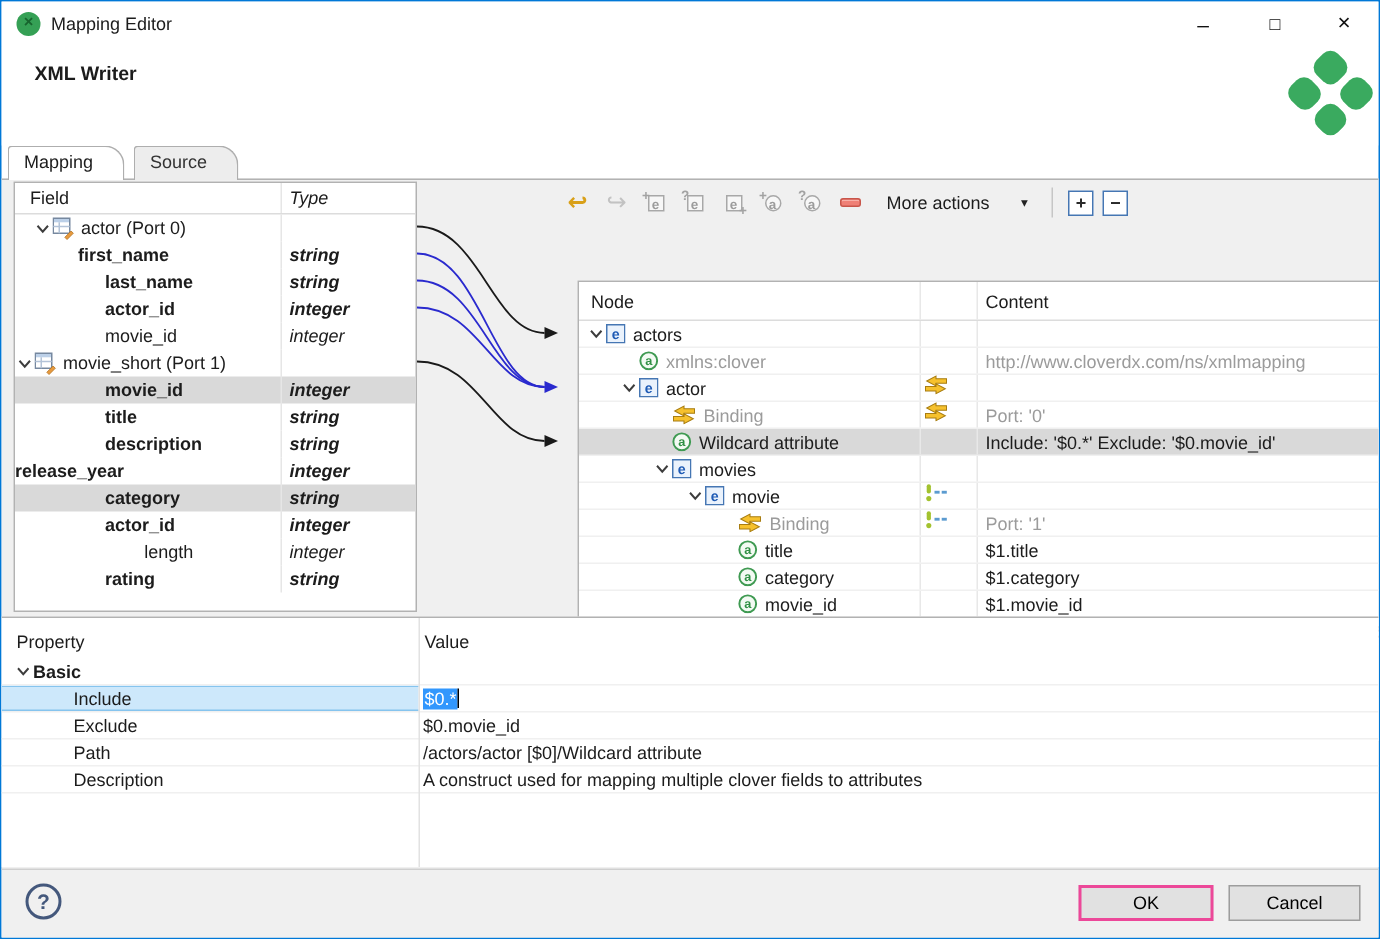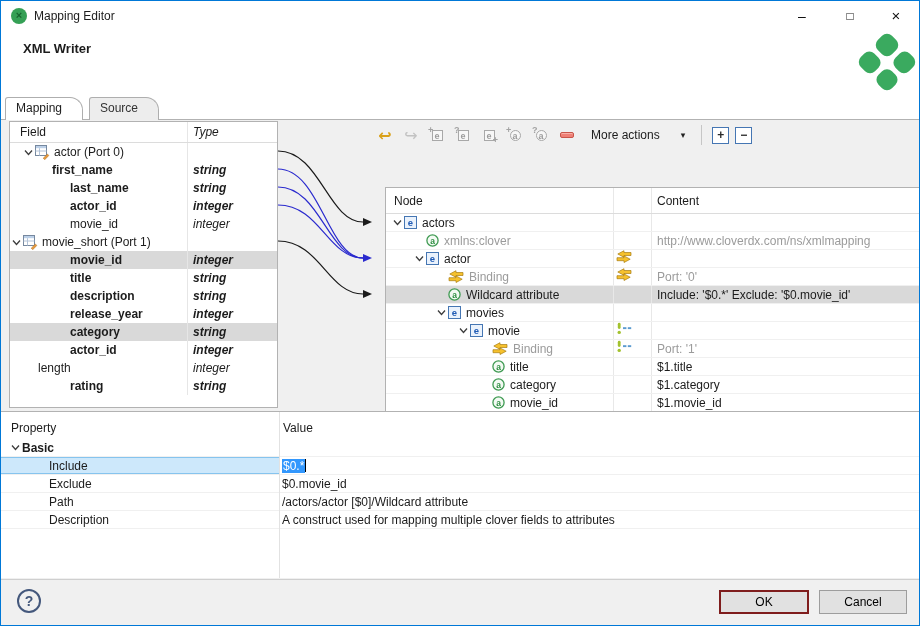--- a/index.html
+++ b/index.html
@@ -89,21 +89,21 @@
   .prow.item .pc1 { padding-left:48px; }
   .prow.selrow .pc1 { background:#cde8fb; box-shadow:inset 0 1px 0 #86c4ee, inset 0 -1px 0 #86c4ee; }
   .txtsel { background:#3297fd; color:#fff; padding:0 1px; }
   .caret { display:inline-block; width:1px; height:13px; background:#000; vertical-align:-2px; }
 
   
   .footer { position:absolute; left:0; top:578px; width:920px; height:47px; background:#f0f0f0; border-top:1px solid #cfcfcf; }
   .helpbtn { position:absolute; left:16px; top:9px; width:24px; height:24px; border:2px solid #44587c; border-radius:50%;
              color:#44587c; font-weight:bold; font-size:14px; text-align:center; line-height:20px; background:transparent; }
   .btn { position:absolute; top:10px; height:24px; font-family:inherit; font-size:12px; text-align:center; }
-  .btn.ok { left:718px; width:90px; background:#e1e1e1; border:2px solid #7f1d1d; }
+  .btn.ok { left:718px; width:90px; background:#e1e1e1; border:2px solid #ec4899; }
   .btn.cancel { left:818px; width:88px; background:#e1e1e1; border:1px solid #9d9d9d; }
 </style>
 </head>
 <body>
 
 <div class="window">
 
   <div class="titlebar">
     <div class="appicon">×</div>
     <div class="wtitle">Mapping Editor</div>
@@ -209,39 +209,39 @@
           </span>
           <span class="fc2">string</span>
         </div>
         <div class="frow b">
           <span class="fc1" style="padding-left: 60px;">
             <span>description</span>
           </span>
           <span class="fc2">string</span>
         </div>
         <div class="frow b">
-          <span class="fc1" style="padding-left: 60px;">
+          <span class="fc1" style="">
             <span>release_year</span>
           </span>
           <span class="fc2">integer</span>
         </div>
         <div class="frow b sel">
           <span class="fc1" style="padding-left: 60px;">
             <span>category</span>
           </span>
           <span class="fc2">string</span>
         </div>
         <div class="frow b">
           <span class="fc1" style="padding-left: 60px;">
             <span>actor_id</span>
           </span>
           <span class="fc2">integer</span>
         </div>
         <div class="frow">
-          <span class="fc1" style="padding-left: 28px;">
+          <span class="fc1" style="padding-left: 28px; justify-content: center;">
             <span>length</span>
           </span>
           <span class="fc2">integer</span>
         </div>
         <div class="frow b">
           <span class="fc1" style="padding-left: 60px;">
             <span>rating</span>
           </span>
           <span class="fc2">string</span>
         </div>

